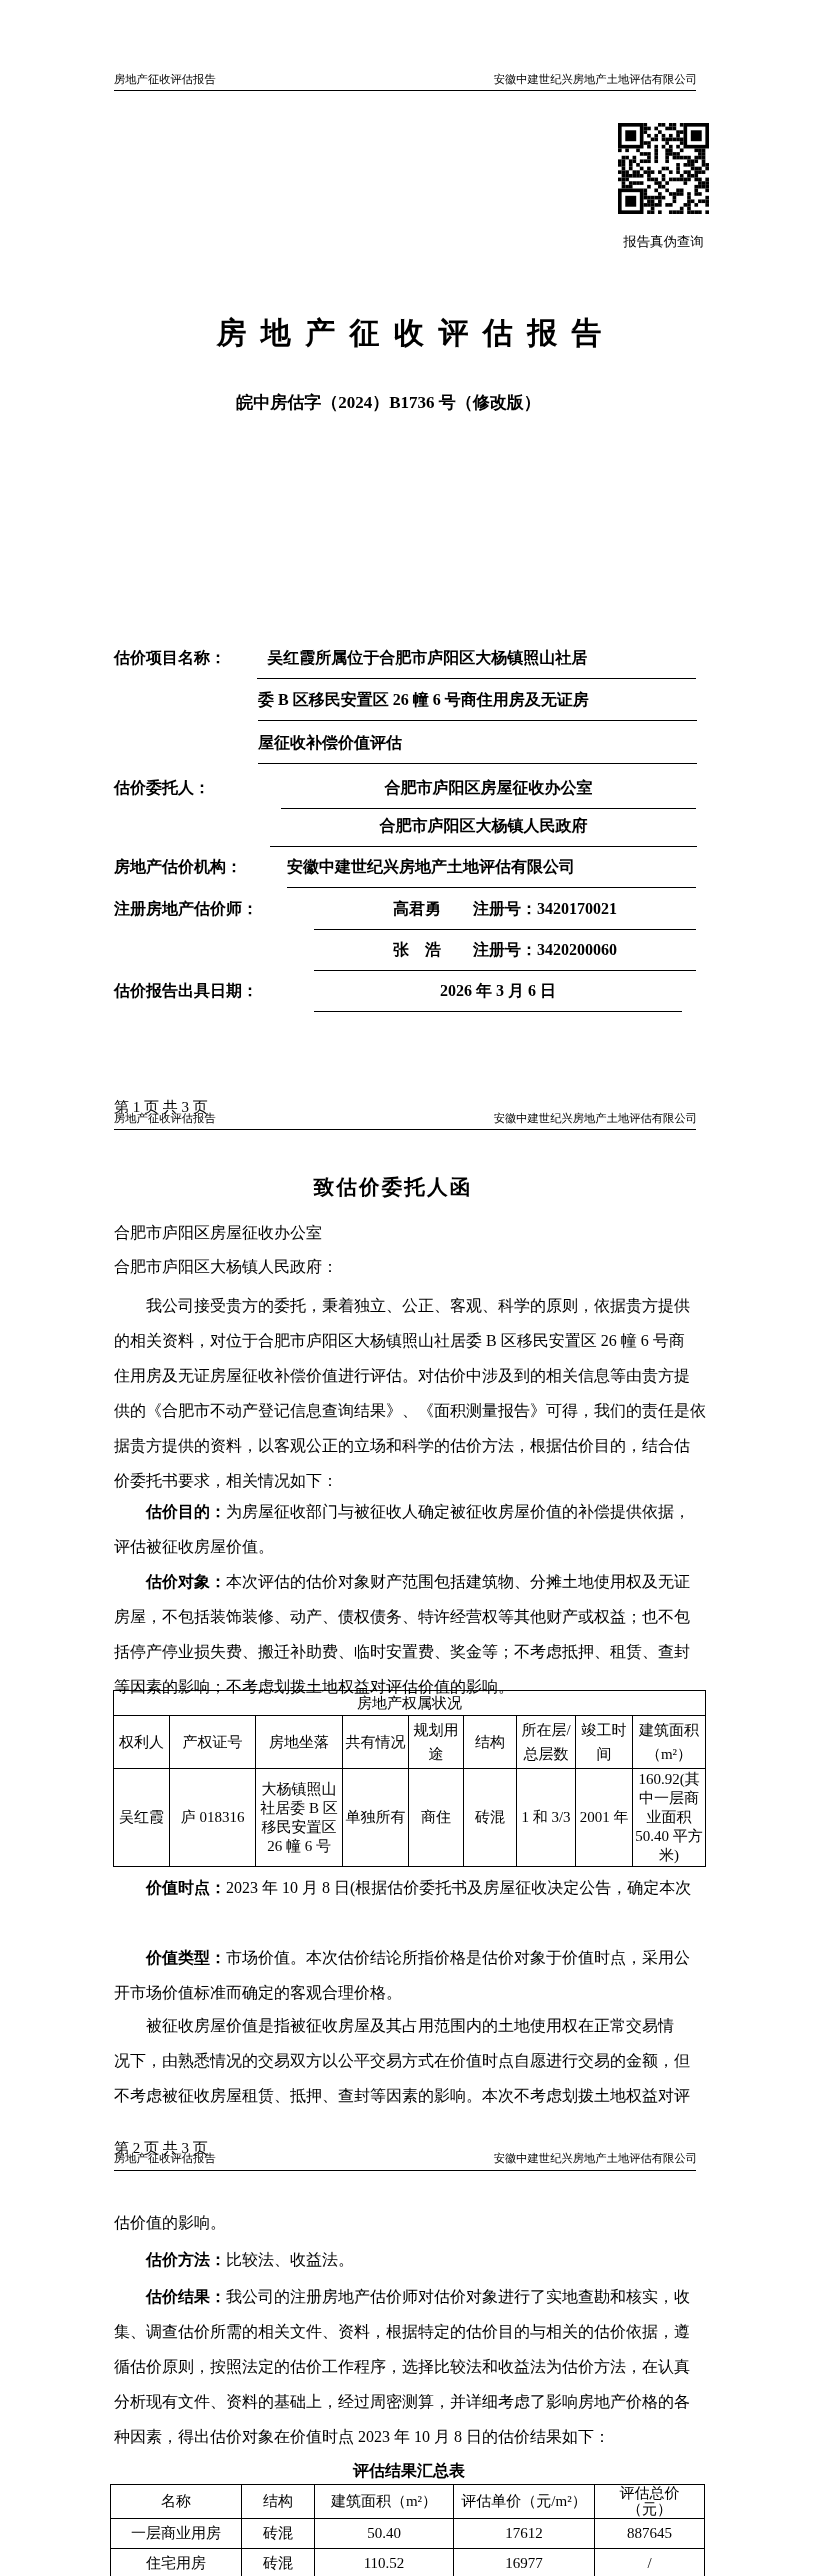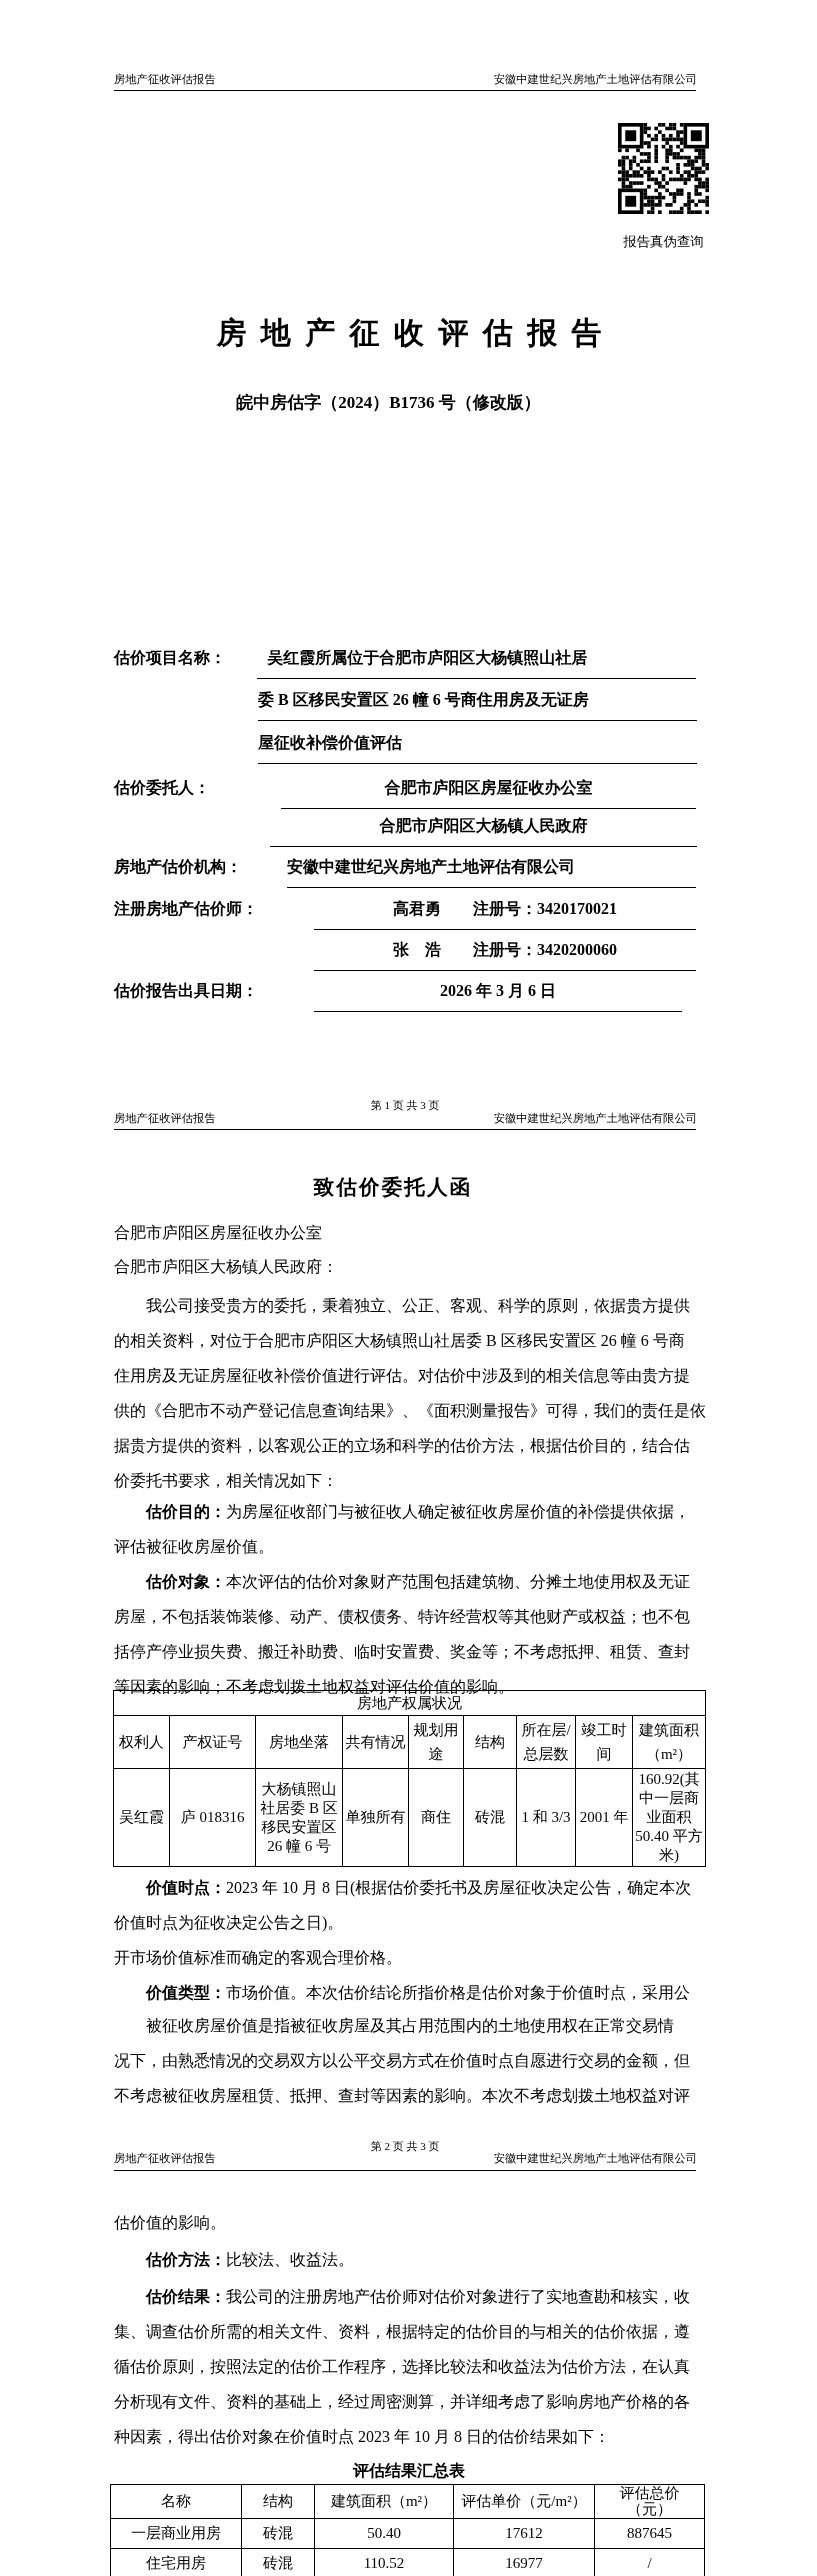--- a/index.html
+++ b/index.html
@@ -15,21 +15,21 @@
   }
   .abs{position:absolute;}
   .b{font-weight:700;}
   .nowrap{white-space:nowrap;}
   .center{text-align:center;}
 
   
   .phdr-left{font-size:11.3px;}
   .phdr-right{font-size:11.3px;}
   .phdr-line{border-top:1.5px solid #000;width:582px;left:114px;}
-  .pfooter{left:114px;width:582px;text-align:center;font-size:11px;}
+  .pfooter{left:114px;width:582px;text-align:left;font-size:15px;}
 
   
   .cover-title{left:0;width:818px;text-align:center;font-size:30px;font-weight:700;letter-spacing:14.4px;text-indent:14.4px;}
   .cover-docno{left:0;width:777px;text-align:center;font-size:17px;font-weight:700;}
   .fline{position:absolute;left:114px;width:582px;font-size:16px;font-weight:700;display:flex;align-items:baseline;white-space:nowrap;}
   .flabel{flex:0 0 auto;}
   .ul{border-bottom:1.5px solid #000;padding-bottom:9px;}
   .fill{flex:1 1 auto;}
 
   
@@ -417,26 +417,25 @@
       <td>砖混</td>
       <td>1 和 3/3</td>
       <td>2001 年</td>
       <td>160.92(其中一层商业面积 50.40 平方米)</td>
     </tr>
   </tbody>
     </table>
 
   <div class="body-par" style="top:1870px;">
     <div><span style="display:inline-block;width:32px;"></span><span class="b">价值时点：</span><span>2023 年 10 月 8 日(根据估价委托书及房屋征收决定公告，确定本次</span></div>
-    <div>价值时点为征收决定公告之日)。</div>
   </div>
 
   <div class="body-par" style="top:1940px;">
+    <div><span style="display:inline-block;width:32px;"></span><span class="b">价值类型：</span><span>市场价值。本次估价结论所指价格是估价对象于价值时点，采用公</span></div>
     <div>开市场价值标准而确定的客观合理价格。</div>
-    <div><span style="display:inline-block;width:32px;"></span><span class="b">价值类型：</span><span>市场价值。本次估价结论所指价格是估价对象于价值时点，采用公</span></div>
   </div>
 
   <div class="body-par" style="top:2008px;">
     <div class="ind">被征收房屋价值是指被征收房屋及其占用范围内的土地使用权在正常交易情</div>
     <div>况下，由熟悉情况的交易双方以公平交易方式在价值时点自愿进行交易的金额，但</div>
     <div>不考虑被征收房屋租赁、抵押、查封等因素的影响。本次不考虑划拨土地权益对评</div>
   </div>
 
   <div class="abs pfooter" style="top:2139px;">第 2 页 共 3 页</div>
 

